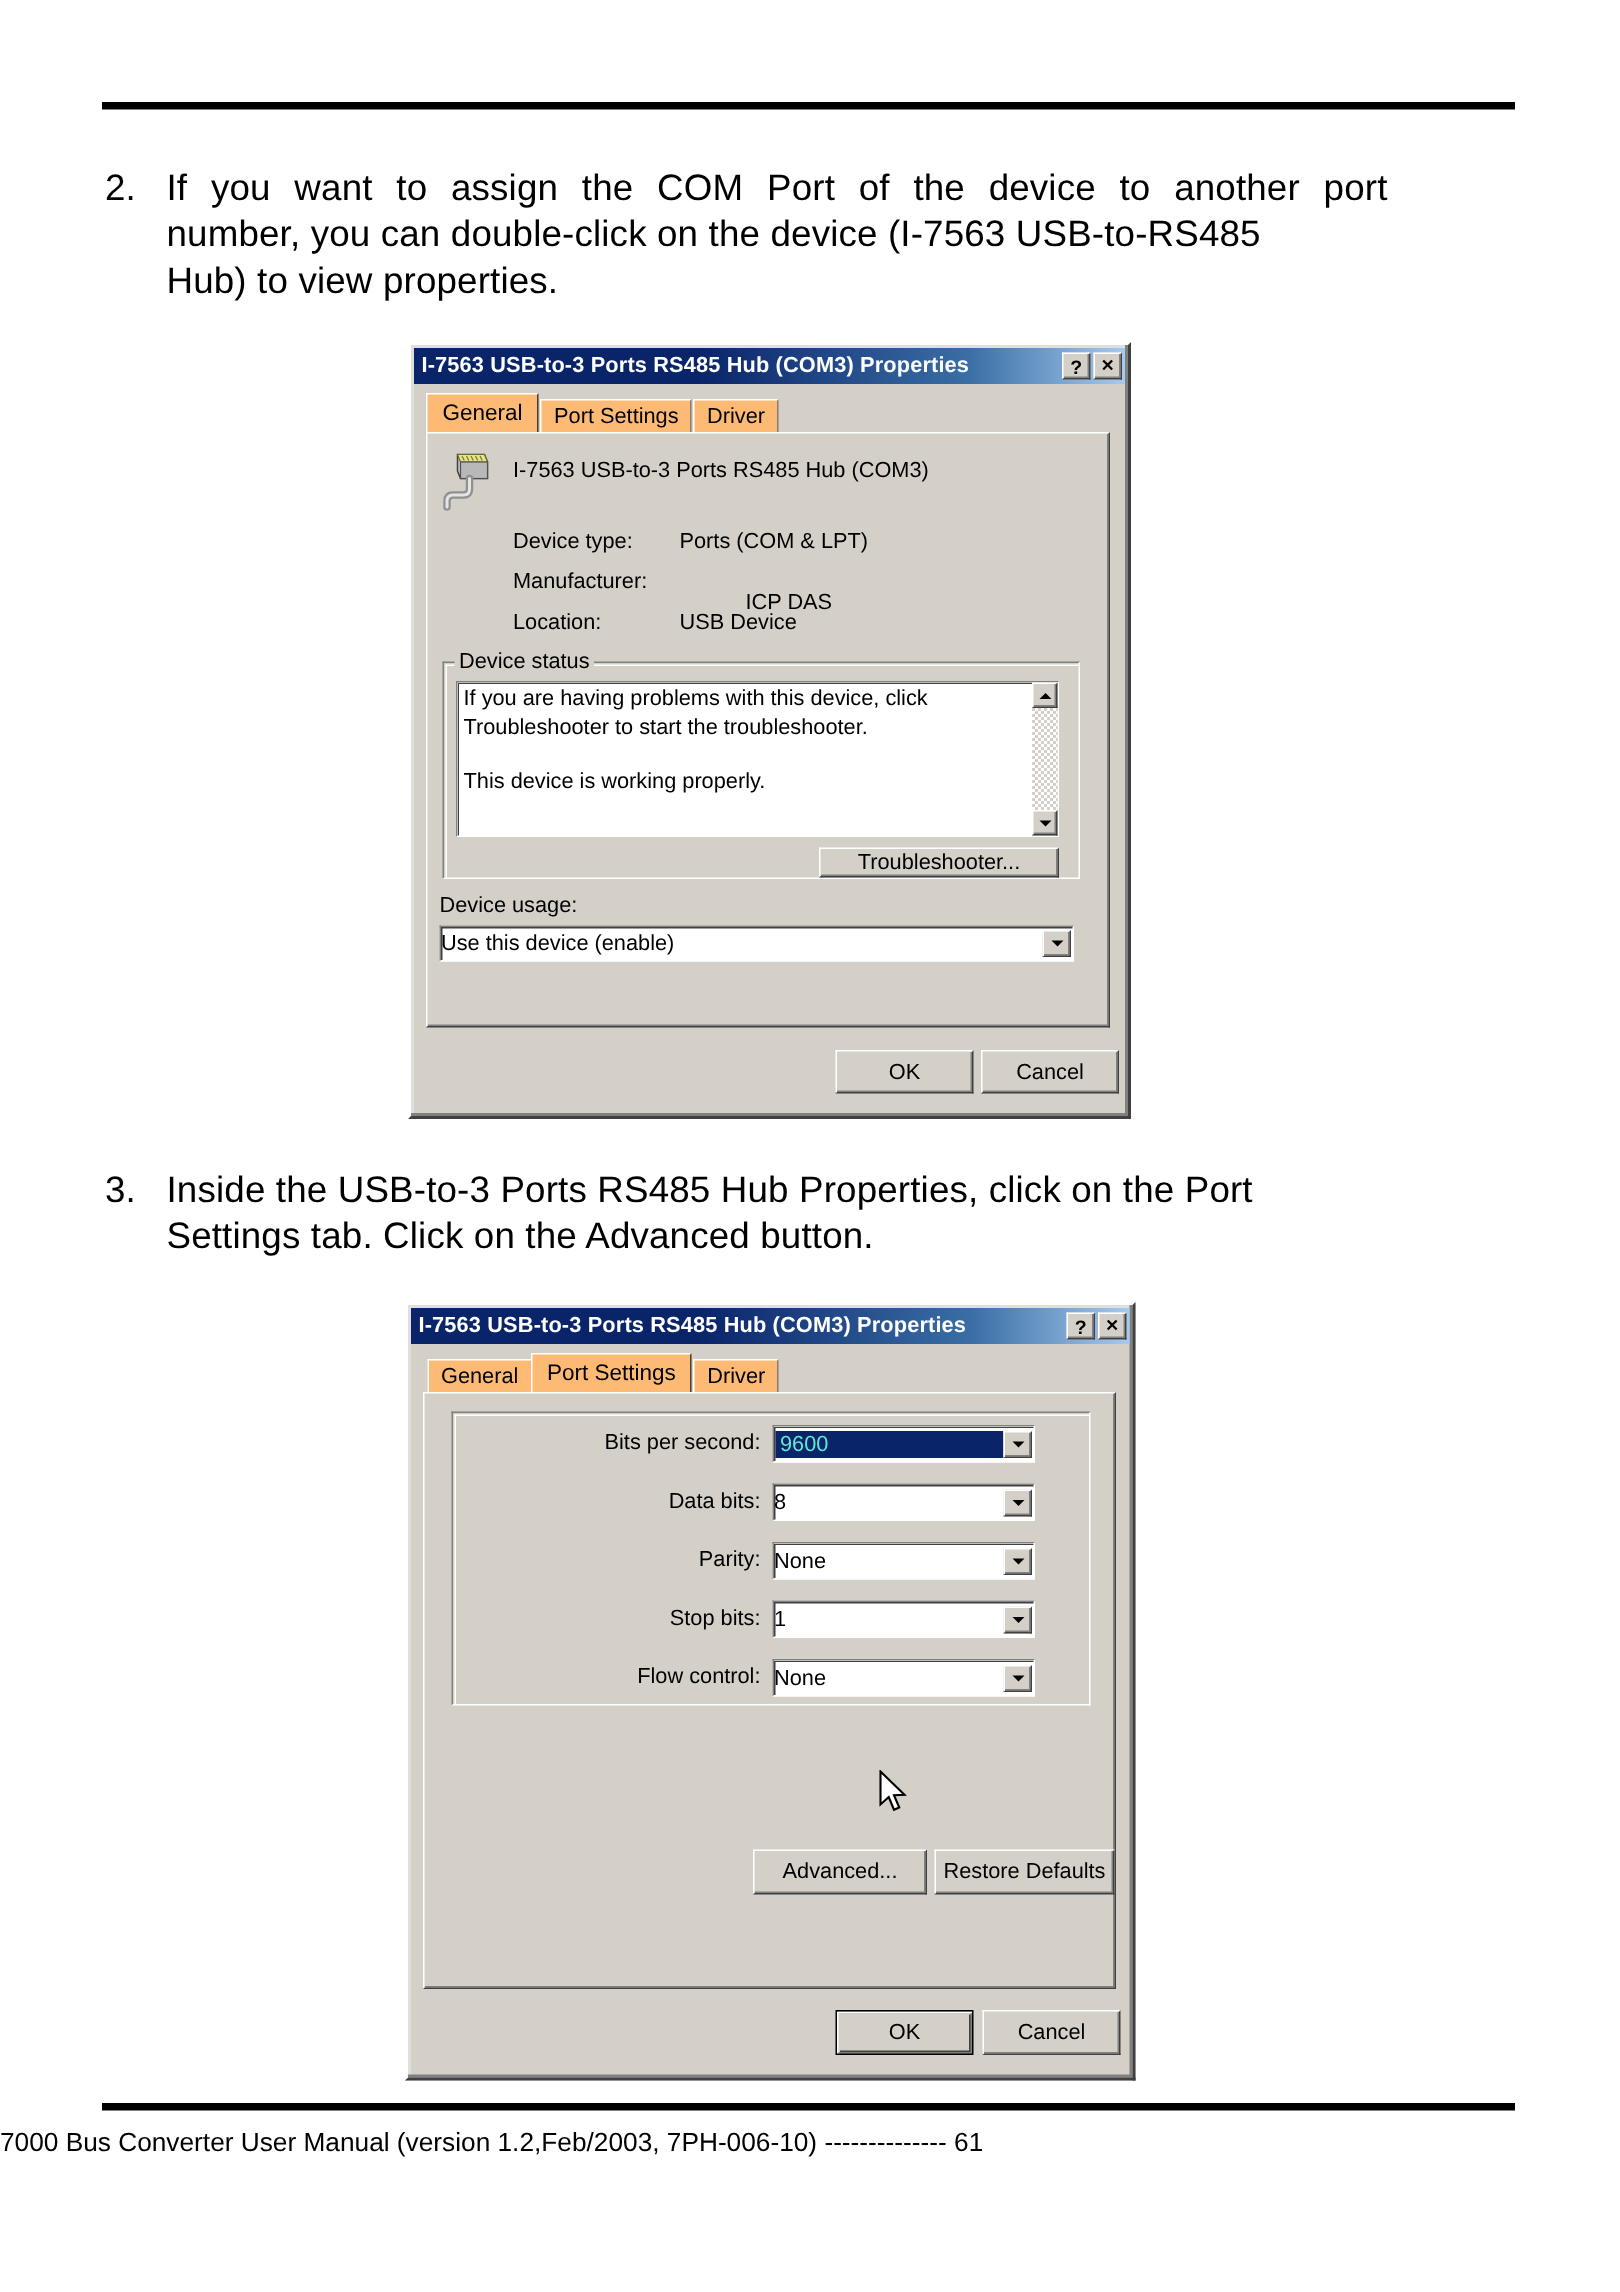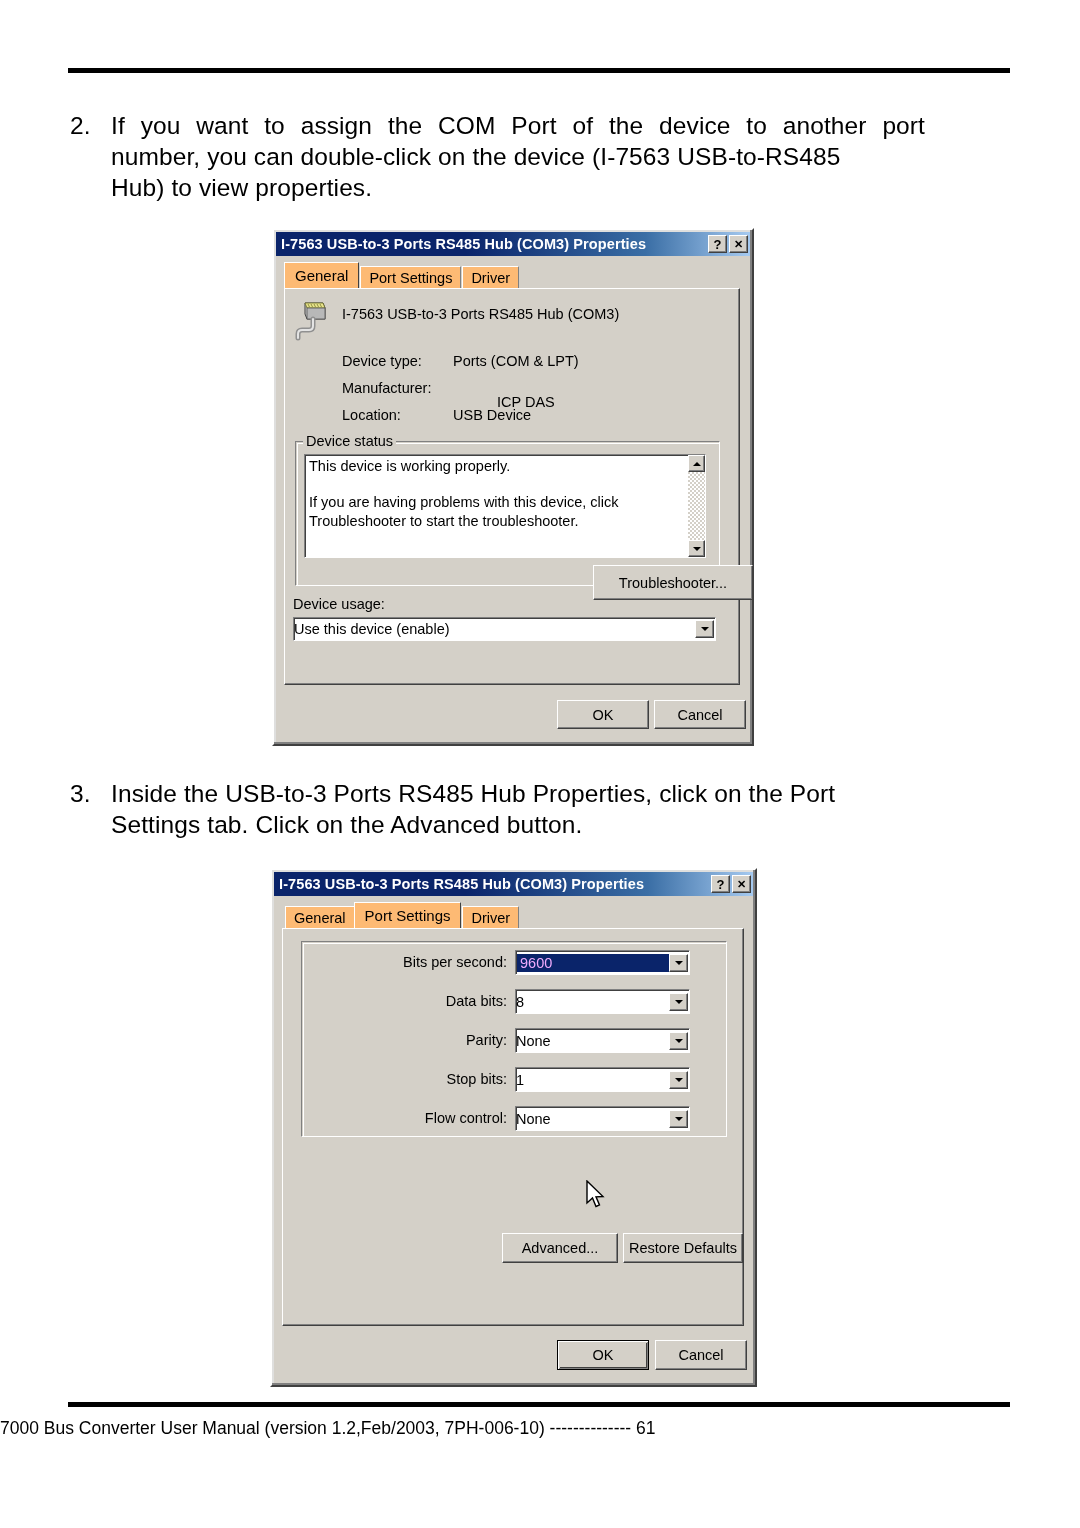--- a/index.html
+++ b/index.html
@@ -222,21 +222,21 @@
   }
   .combo .val {
     flex: 1;
     padding-left: 0;
     font-size: 14.5px;
     white-space: nowrap;
     overflow: hidden;
   }
   .combo.selected .val {
     background: #0a246a;
-    color: #f0abfc;
+    color: #5eead4;
     margin: 1px 0 1px 1px;
     padding-left: 3px;
     line-height: 18px;
   }
   .combo-arrow {
     width: 19px;
     height: 18px;
     margin: 1px 1px 1px 0;
     background: #d4d0c8;
     border-top: 1px solid #ffffff;
@@ -370,35 +370,35 @@
     <div class="lbl" style="left:168px; top:105px;margin-left:44px;">ICP DAS</div>
 
     <div class="lbl" style="left:57px; top:118px;">Location:</div>
     <div class="lbl" style="left:168px; top:118px;">USB Device</div>
 
     <div class="groupbox" style="left:10px; top:152px; width:425px; height:145px;">
       <span class="gb-label">Device status</span>
 
       <div class="sunken" style="left:8px; top:12px; width:402px; height:104px;">
         <div class="statustext">
+          <p>If you are having problems with this device, click Troubleshooter to start the troubleshooter.</p>
           <p>This device is working properly.</p>
-          <p>If you are having problems with this device, click Troubleshooter to start the troubleshooter.</p>
         </div>
         <div class="vscroll">
           <div class="track"></div>
           <div class="sb up">
               <span class="arrow-up"></span>
             </div>
           <div class="sb dn">
               <span class="arrow-dn"></span>
             </div>
         </div>
       </div>
 
-      <div class="btn" style="left:250px; top:123px; width:160px; height:35px;margin-left:47px;">Troubleshooter...</div>
+      <div class="btn" style="left:250px; top:123px; width:160px; height:20px;">Troubleshooter...</div>
     </div>
 
     <div class="lbl" style="left:8px; top:307px;text-align:center;">Device usage:</div>
     <div class="combo" style="left:8px; top:328px; width:423px; height:24px;">
       <span class="val">Use this device (enable)</span>
       <span class="combo-arrow">
           <span class="arrow-dn"></span>
         </span>
     </div>
   </div>

